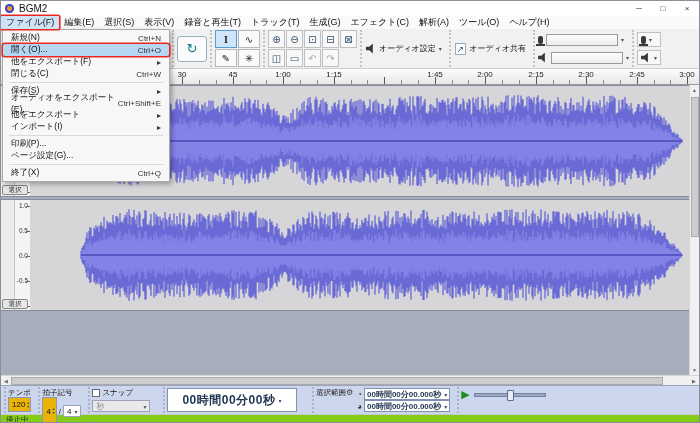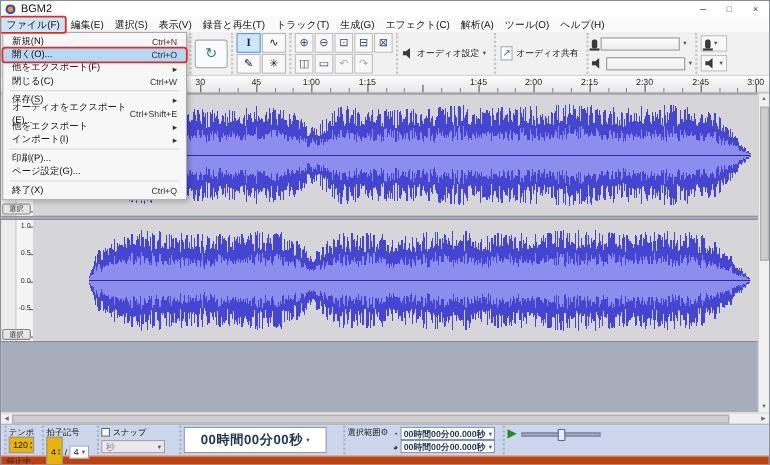--- a/index.html
+++ b/index.html
@@ -93,21 +93,21 @@
   .gear { font-size:8px; color:#334; }
   .selfields { display:flex; flex-direction:column; justify-content:space-between; }
   .selrow { display:flex; align-items:center; gap:2px; }
   .selicon { font-size:8px; color:#334; }
   .speedg { flex-direction:row; align-items:flex-start; gap:4px; padding-top:2px; }
   .playbtn { color:#1e8c1e; font-size:11px; line-height:11px; }
   .slider { width:72px; height:4px; background:#9aa6c4; border:1px solid #76839f; position:relative; margin-top:4px; }
   .thumb { position:absolute; left:32px; top:-4px; width:7px; height:11px; background:#e8ecf4; border:1px solid #5a6a8a; border-radius:1px; }
 
   
-  .statusbar { height:10px; background:#c2410c; border-top:1px solid #c8c8c8; font-size:7.5px; line-height:9px; padding-left:5px; color:#222; }
+  .statusbar { height:10px; background:#84cc16; border-top:1px solid #c8c8c8; font-size:7.5px; line-height:9px; padding-left:5px; color:#222; }
 
   
   .filemenu { position:absolute; left:1px; top:28px; width:168px; background:#f7f7f7; border:1px solid #ababab; box-shadow:2px 2px 5px rgba(0,0,0,.3); z-index:50; padding:2px 0; }
   .mrow { display:flex; justify-content:space-between; align-items:center; height:12px; padding:0 8px; font-size:8.5px; color:#111; }
   .mrow .ms { color:#333; font-size:8px; }
   .mrow.hl { background:#b5d7f3; }
   .mrow.ann { box-shadow:0 0 0 1.6px #e8281e; border-radius:2px; position:relative; z-index:2; }
   .msep { height:1px; background:#d9d9d9; margin:2px 6px; }
 </style>
 </head>

